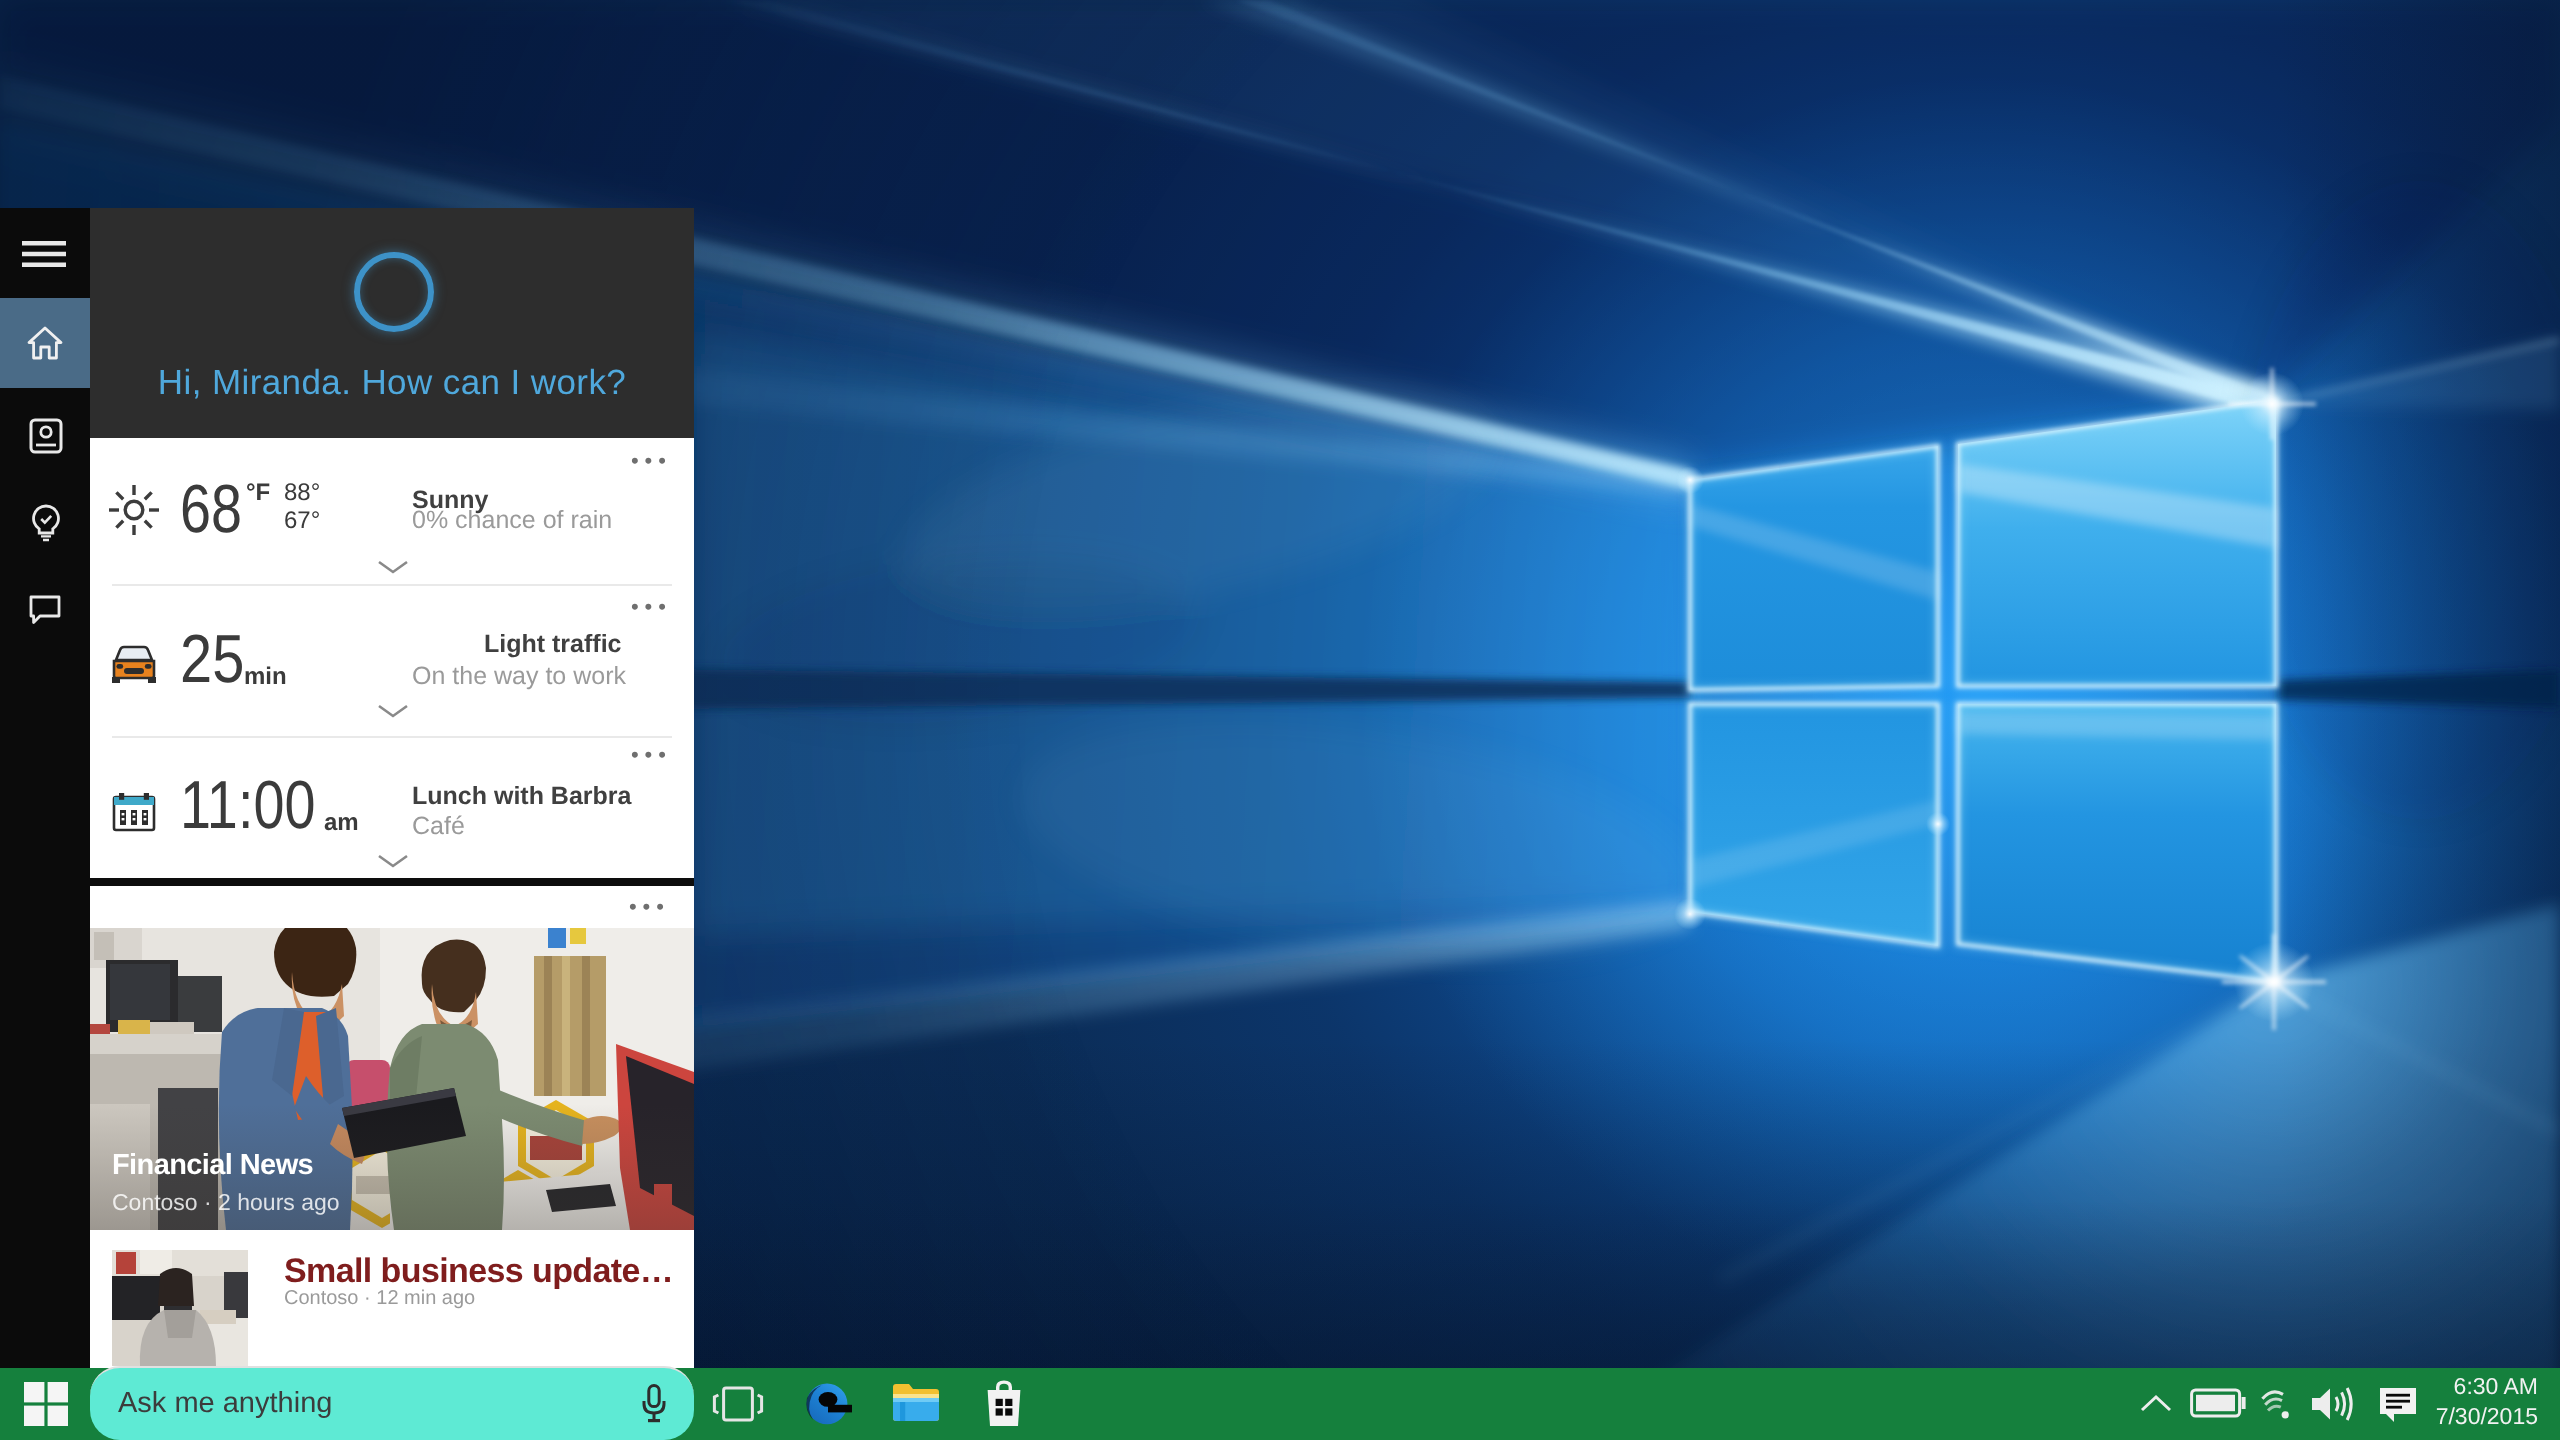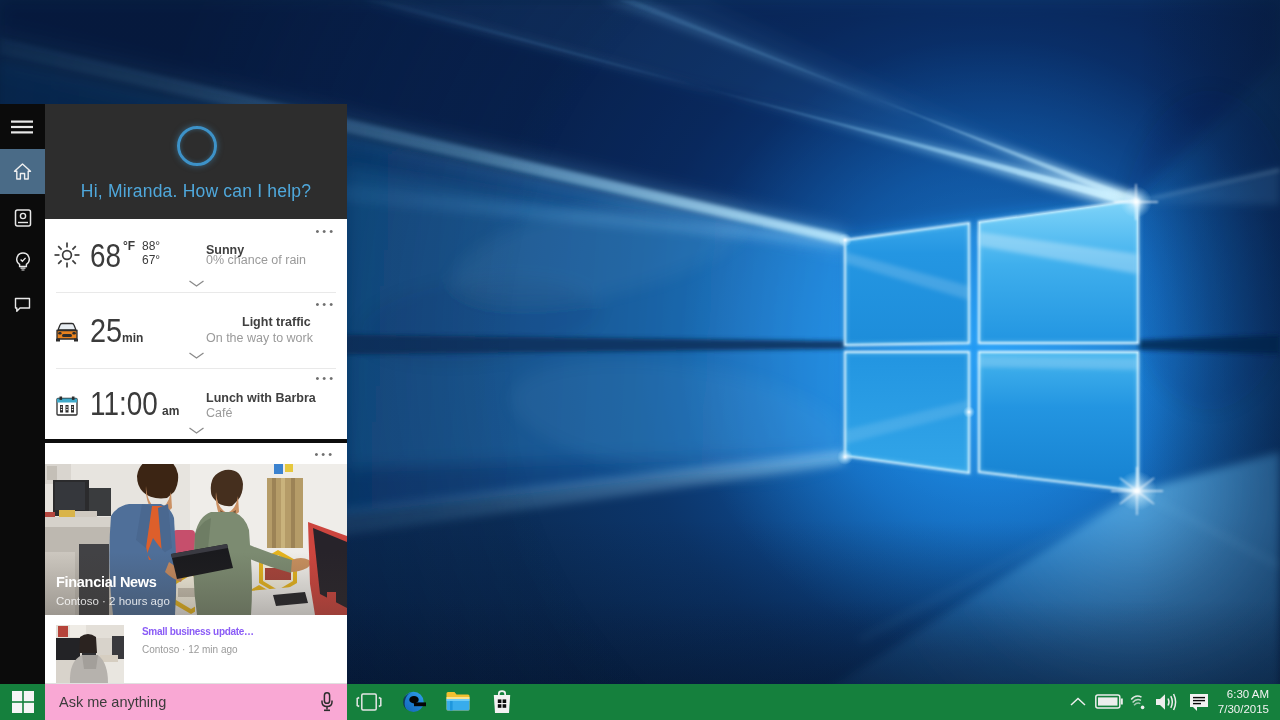--- a/index.html
+++ b/index.html
@@ -17,21 +17,21 @@
 .dots{position:absolute;font-size:11px;letter-spacing:3px;color:#6f6f6f;}
 .bignum{position:absolute;font-size:34px;font-weight:400;color:#3b3b3b;transform-origin:0 0;transform:scaleX(0.82);}
 .unit{position:absolute;font-size:12px;color:#3b3b3b;font-weight:bold;}
 .t1{position:absolute;font-size:12.5px;font-weight:bold;color:#404040;}
 .t2{position:absolute;font-size:12.5px;color:#9a9a9a;}
 .chev{position:absolute;left:143px;width:17px;height:7px;}
 .sep{position:absolute;left:11px;width:280px;height:1px;background:#e9e9e9;}
 #darksep{position:absolute;left:45px;top:439px;width:302px;height:4px;background:#0d0d0d;}
 #newscard{position:absolute;left:45px;top:443px;width:302px;height:241px;background:#fff;}
 #newsitem{position:absolute;left:45px;top:615px;width:302px;height:69px;background:#fff;}
-#searchbox{position:absolute;left:45px;top:683px;width:302px;height:37px;background:#f9a8d4;border-top:1px solid #e0e0e0;z-index:10;}
+#searchbox{position:absolute;left:45px;top:683px;width:302px;height:37px;background:#5eead4;border-top:1px solid #e0e0e0;z-index:10;border-radius:15px;}
 #searchbox .txt{position:absolute;left:14px;top:10px;font-size:14.5px;color:#3c3c3c;}
 
 #taskbar{position:absolute;left:0;top:684px;width:1280px;height:36px;background:#15803d;z-index:5;}
 #clock{position:absolute;right:11px;top:3px;text-align:right;color:#f2f2f2;font-size:11.5px;line-height:14.5px;}
 </style>
 </head>
 <body>
 <div id="stage">
 <svg id="wall" width="1280" height="720" viewBox="0 0 1280 720">
 <defs>
@@ -229,21 +229,21 @@
 <svg style="position:absolute;left:15px;top:252px" width="16" height="19" viewBox="0 0 16 19">
       <path d="M8 1 a6.2 6.2 0 0 1 3.4 11.4 l0 2.1 l-6.8 0 l0 -2.1 A6.2 6.2 0 0 1 8 1 Z" fill="none" stroke="#e8e8e8" stroke-width="1.4"></path>
       <path d="M5.5 16.2 l5 0 M6.5 18 l3 0" stroke="#e8e8e8" stroke-width="1.2"></path>
       <path d="M5.6 7.5 l1.8 1.8 l3.2 -3.4" fill="none" stroke="#e8e8e8" stroke-width="1.3"></path>
     </svg>
 <svg style="position:absolute;left:14px;top:297px" width="17" height="16" viewBox="0 0 17 16">
       <path d="M1.5 1.5 h14 v9.5 h-9.5 l-3.2 3.2 l0 -3.2 h-1.3 Z" fill="none" stroke="#e8e8e8" stroke-width="1.4" stroke-linejoin="round"></path>
     </svg>
 <div id="cheader">
       <div id="ring"></div>
-      <div id="greet">Hi, Miranda. How can I help?</div>
+      <div id="greet">Hi, Miranda. How can I work?</div>
     </div>
 <div id="cards">
   <div class="dots" style="right:11px;top:6px;">•••</div>
   <svg style="position:absolute;left:9px;top:23px" width="26" height="26" viewBox="0 0 26 26">
         <g stroke="#3c3c3c" stroke-width="1.7">
           <circle cx="13" cy="13" r="4.4" fill="none"></circle>
           <line x1="13" y1="0.5" x2="13" y2="5.5"></line>
           <line x1="13" y1="20.5" x2="13" y2="25.5"></line>
           <line x1="0.5" y1="13" x2="5.5" y2="13"></line>
           <line x1="20.5" y1="13" x2="25.5" y2="13"></line>
@@ -393,21 +393,21 @@
     <rect x="14" y="0" width="16" height="12" fill="#efece6"></rect>
     <rect x="0" y="13" width="24" height="22" fill="#232326"></rect>
     <rect x="26" y="15" width="14" height="18" fill="#2e2e31"></rect>
     <rect x="56" y="11" width="12" height="24" fill="#39393d"></rect>
     <rect x="42" y="34" width="26" height="24" fill="#e9e6e0"></rect>
     <rect x="44" y="30" width="18" height="7" fill="#d6cec1"></rect>
     <path d="M24 12 Q32 6 40 12 L41 28 L23 28 Z" fill="#2b2320"></path>
     <path d="M14 58 Q13 36 26 30 L42 30 Q52 38 52 58 Z" fill="#b6b2ad"></path>
     <path d="M26 30 L42 30 L40 44 L28 44 Z" fill="#a39f9a"></path>
   </svg>
-  <div style="position:absolute;left:97px;top:11px;font-size:10px;font-weight:bold;color:#8b5cf6;letter-spacing:-0.3px;">Small business update…</div>
+  <div style="position:absolute;left:97px;top:11px;font-size:17px;font-weight:bold;color:#7f1d1d;letter-spacing:-0.3px;">Small business update…</div>
   <div style="position:absolute;left:97px;top:29px;font-size:10px;color:#9a9a9a;text-align:center;">Contoso · 12 min ago</div>
 </div>
 <div id="searchbox">
   <div class="txt">Ask me anything</div>
   <svg style="position:absolute;right:14px;top:8px" width="12" height="20" viewBox="0 0 12 20">
         <rect x="3.4" y="0.8" width="5.2" height="10.5" rx="2.6" fill="none" stroke="#2d2d2d" stroke-width="1.5"></rect>
         <path d="M1 8.5 L1 10 Q1 14.5 6 14.5 Q11 14.5 11 10 L11 8.5" fill="none" stroke="#2d2d2d" stroke-width="1.5"></path>
         <line x1="6" y1="14.5" x2="6" y2="17.5" stroke="#2d2d2d" stroke-width="1.5"></line>
         <line x1="3" y1="18.3" x2="9" y2="18.3" stroke="#2d2d2d" stroke-width="1.6"></line>
       </svg>

